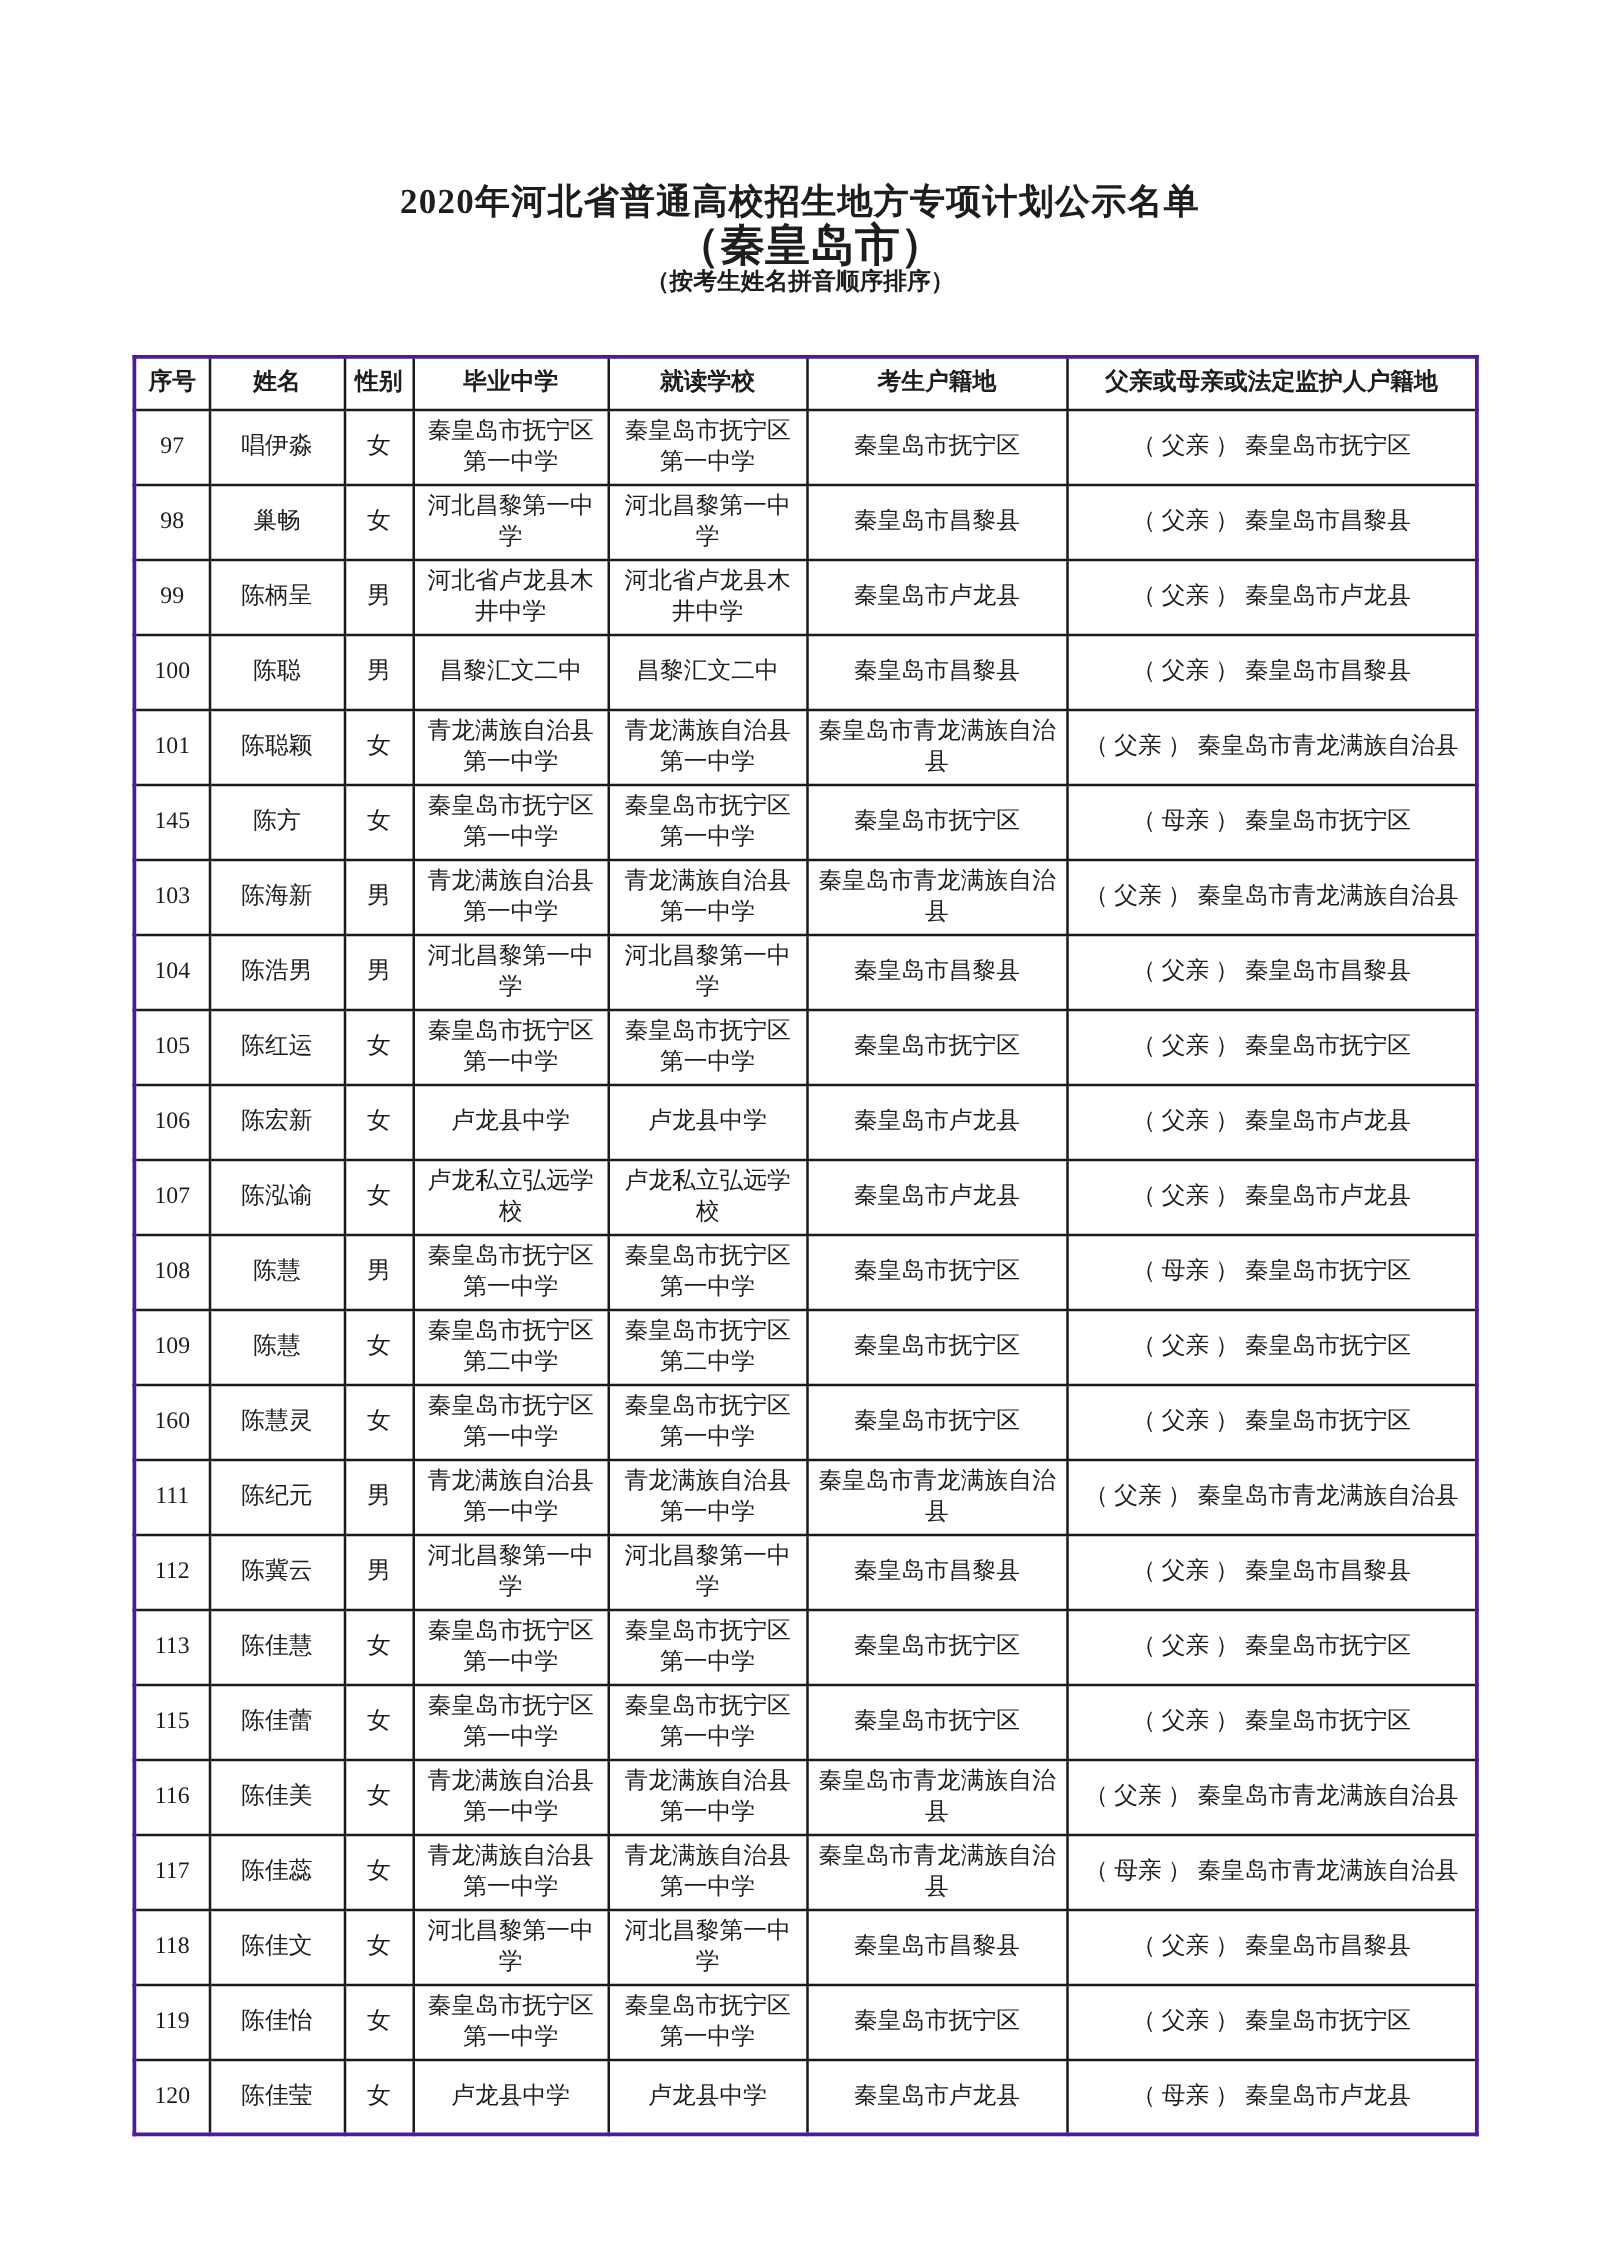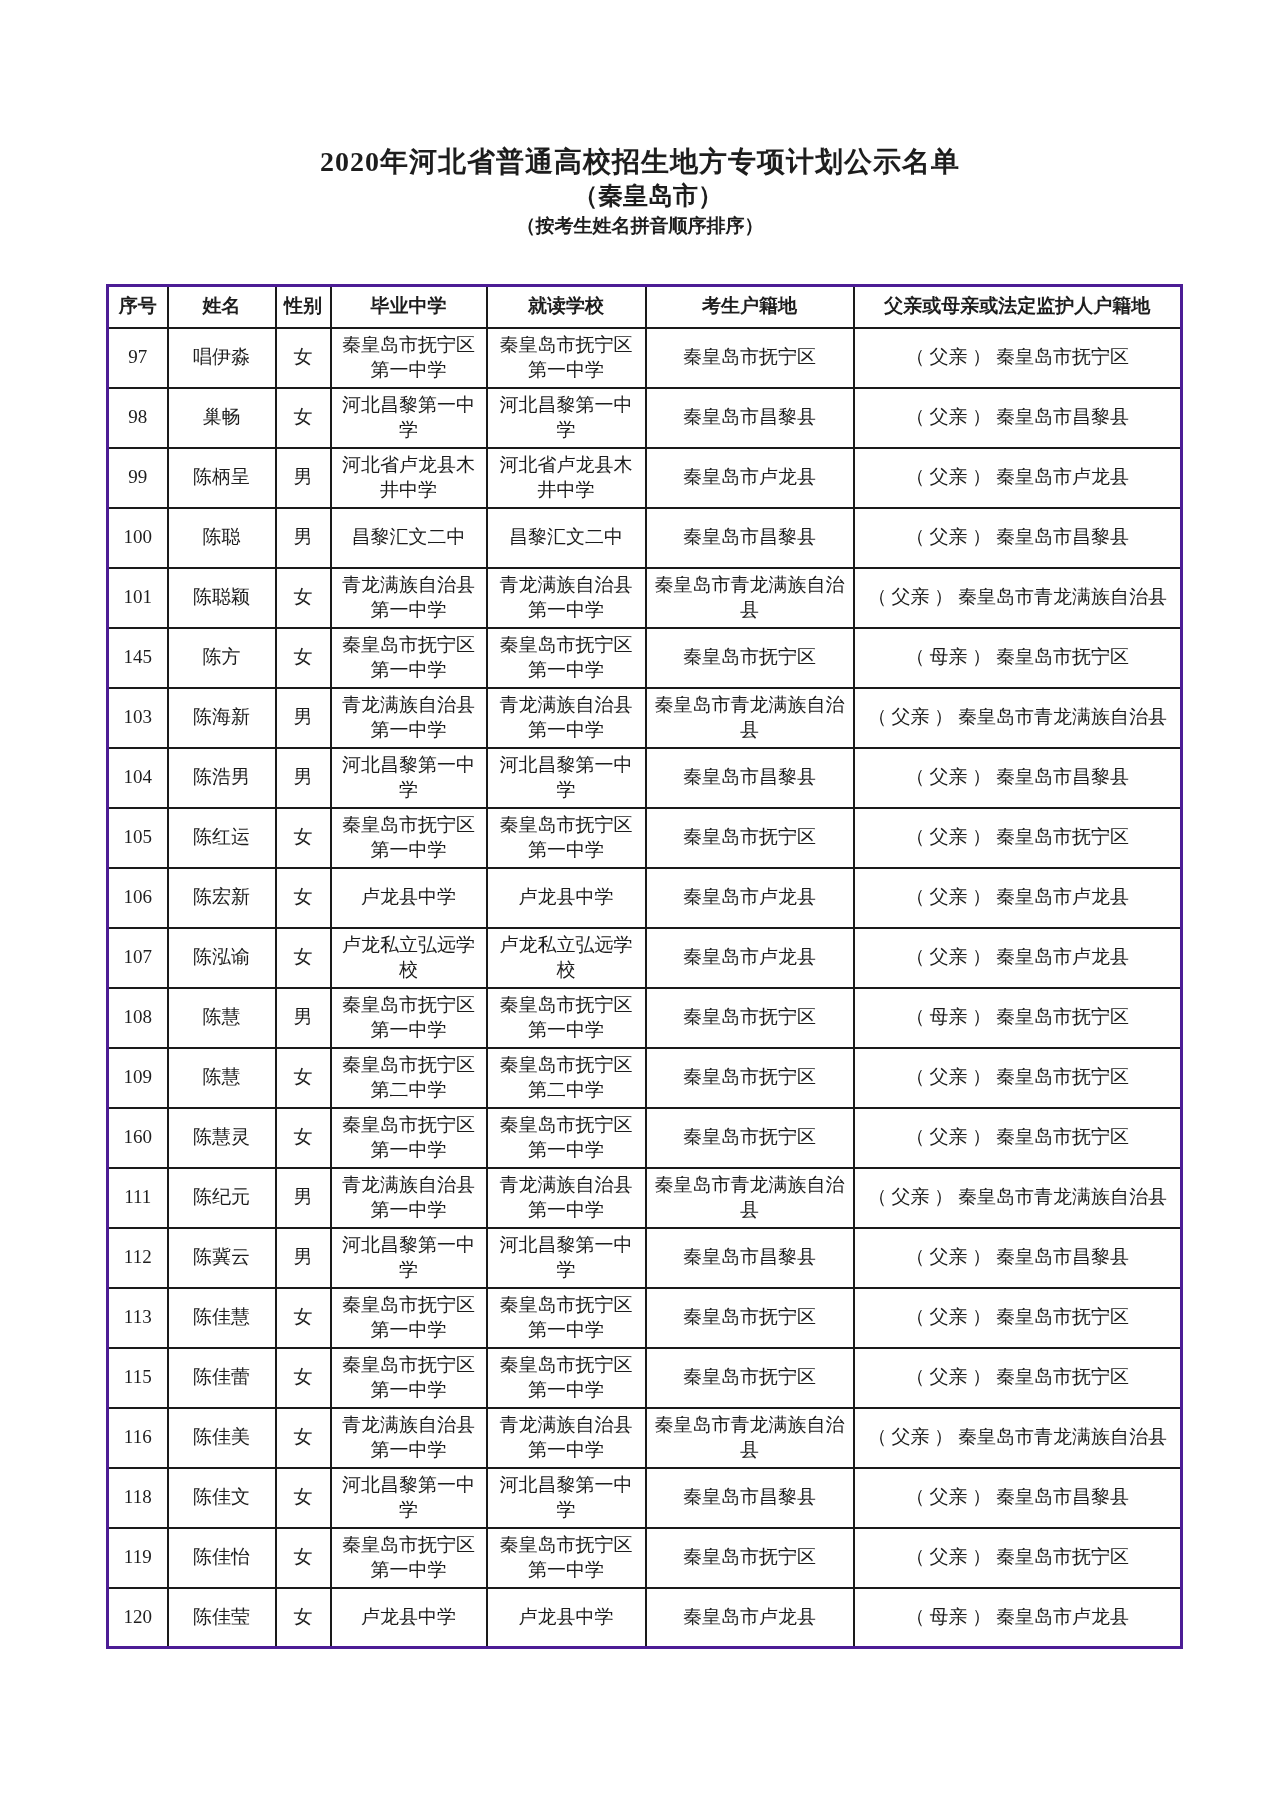--- a/index.html
+++ b/index.html
@@ -28,21 +28,21 @@
   }
   .title-line1 {
     margin: 0;
     font-size: 28px;
     font-weight: bold;
     line-height: 36px;
     letter-spacing: 1px;
   }
   .title-line2 {
     margin: 0;
-    font-size: 25px;
+    font-size: 36px;
     font-weight: bold;
     line-height: 32px;
     padding-left: 16px;
   }
   .title-line3 {
     margin: 2px 0 0 0;
     font-size: 19px;
     font-weight: bold;
     line-height: 24px;
   }
@@ -279,20 +279,29 @@
         <tr>
           <td>116</td>
           <td>陈佳美</td>
           <td>女</td>
           <td>青龙满族自治县第一中学</td>
           <td>青龙满族自治县第一中学</td>
           <td>秦皇岛市青龙满族自治县</td>
           <td>（ 父亲 ） 秦皇岛市青龙满族自治县</td>
         </tr>
         <tr>
+          <td>117</td>
+          <td>陈佳蕊</td>
+          <td>女</td>
+          <td>青龙满族自治县第一中学</td>
+          <td>青龙满族自治县第一中学</td>
+          <td>秦皇岛市青龙满族自治县</td>
+          <td>（ 母亲 ） 秦皇岛市青龙满族自治县</td>
+        </tr>
+        <tr>
           <td>118</td>
           <td>陈佳文</td>
           <td>女</td>
           <td>河北昌黎第一中学</td>
           <td>河北昌黎第一中学</td>
           <td>秦皇岛市昌黎县</td>
           <td>（ 父亲 ） 秦皇岛市昌黎县</td>
         </tr>
         <tr>
           <td>119</td>

